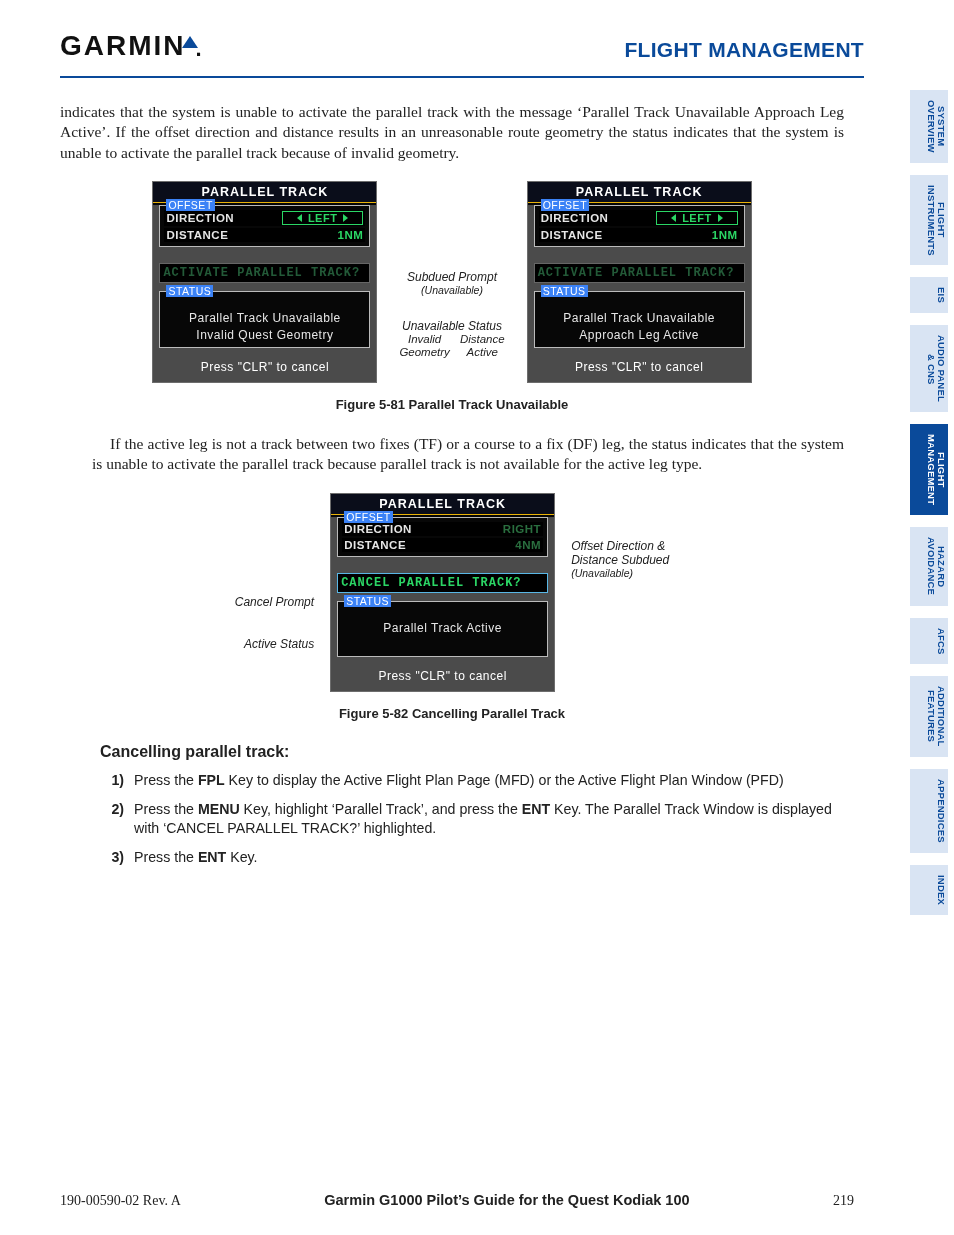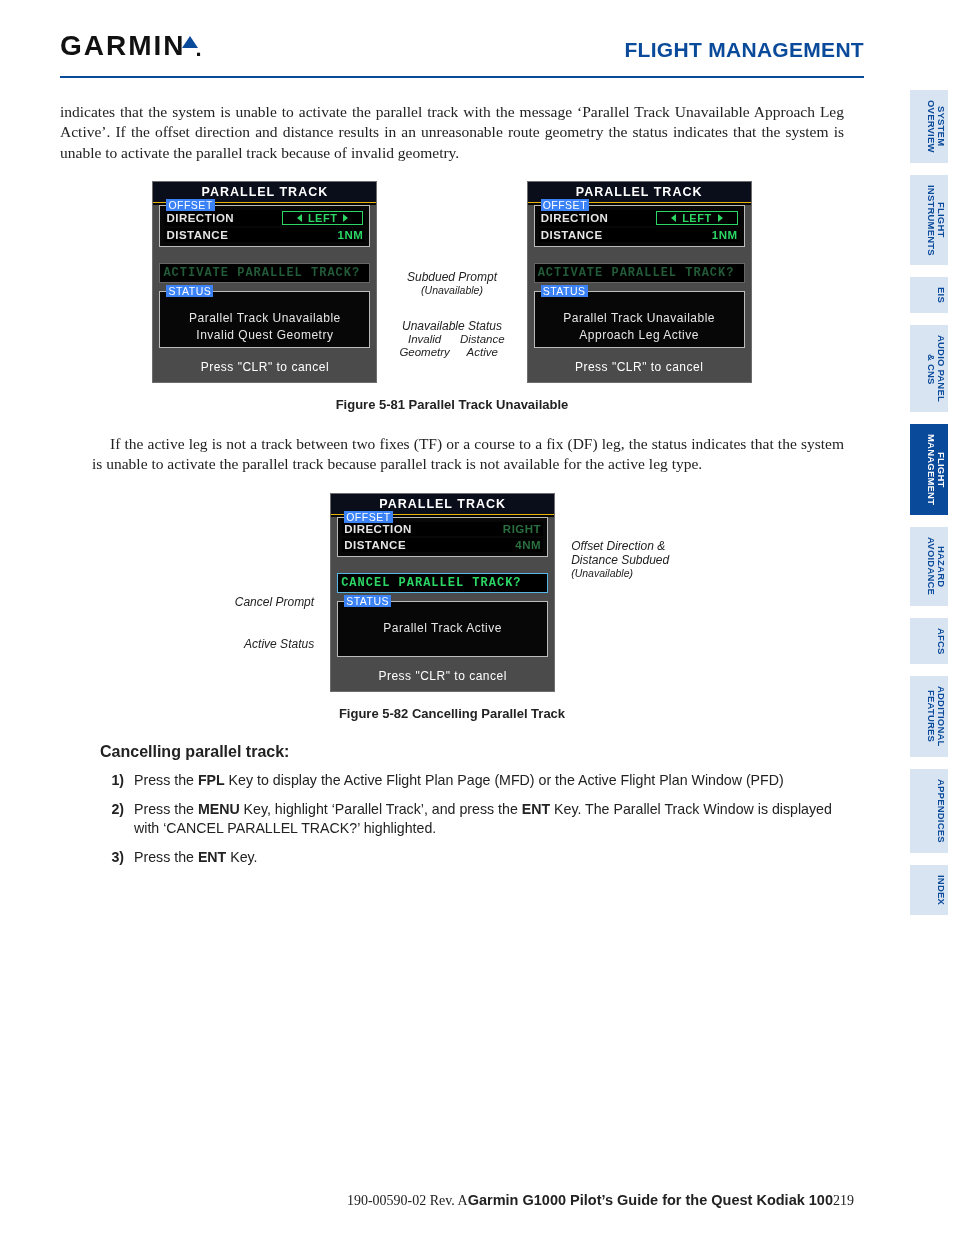--- a/index.html
+++ b/index.html
@@ -56,21 +56,21 @@
   
   
   .proc-title { font-family: Arial, sans-serif; font-weight: 700; font-size: 16px; margin: 8px 0 10px 40px; }
   .proc-list { list-style: none; padding-left: 46px; padding-right: 6px; }
   .proc-list li { display: flex; gap: 10px; font-family: Arial, sans-serif; font-size: 14.2px; line-height: 1.35; margin-bottom: 10px; }
   .proc-list .num { font-weight: 700; min-width: 18px; text-align: right; }
   .proc-list .txt { flex: 1; }
   .proc-list b { font-weight: 700; }
   
   
-  .page-footer { position: absolute; bottom: 26px; left: 60px; right: 100px; display: flex; justify-content: flex-end; align-items: baseline; font-size: 14px; }
+  .page-footer { position: absolute; bottom: 26px; left: 60px; right: 100px; display: flex; justify-content: space-between; align-items: baseline; font-size: 14px; gap: 28px; }
   .page-footer .doc { font-family: "Times New Roman", serif; }
   .page-footer .guide { font-family: Arial, sans-serif; font-weight: 700; font-size: 14.5px; }
   .page-footer .pno { font-family: "Times New Roman", serif; }
   
   
   .side-tabs { position: absolute; right: 6px; top: 90px; width: 38px; display: flex; flex-direction: column; gap: 12px; }
   .tab { background: #d9e4f3; color: #0a4a9a; font-family: Arial, sans-serif; font-weight: 800; font-size: 9.5px; letter-spacing: 0.2px; writing-mode: vertical-rl; text-orientation: mixed; text-align: center; padding: 10px 2px; line-height: 1.05; }
   .tab.active { background: #0a4a9a; color: #fff; }
   .tab .ln { display: block; }
 </style>

